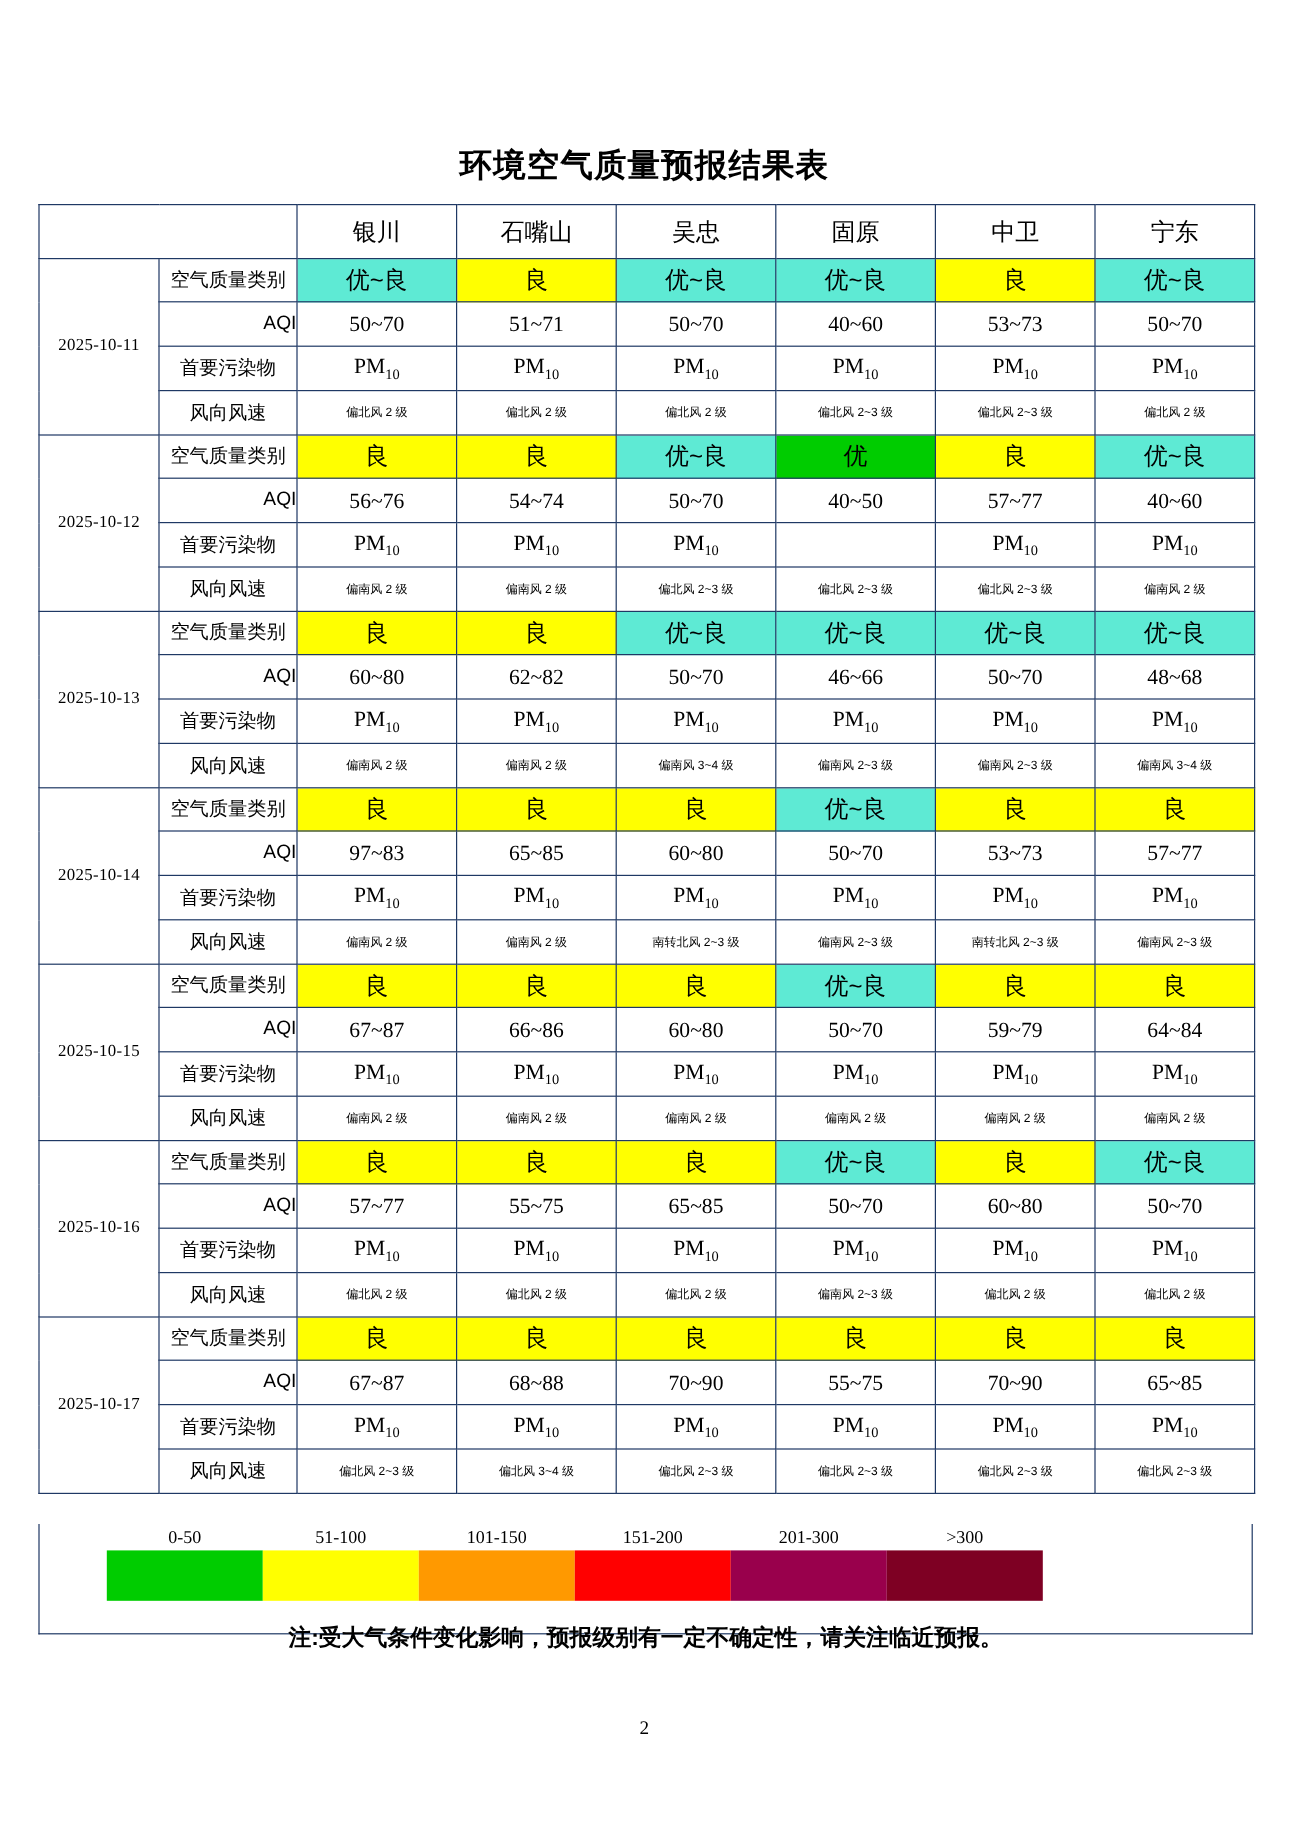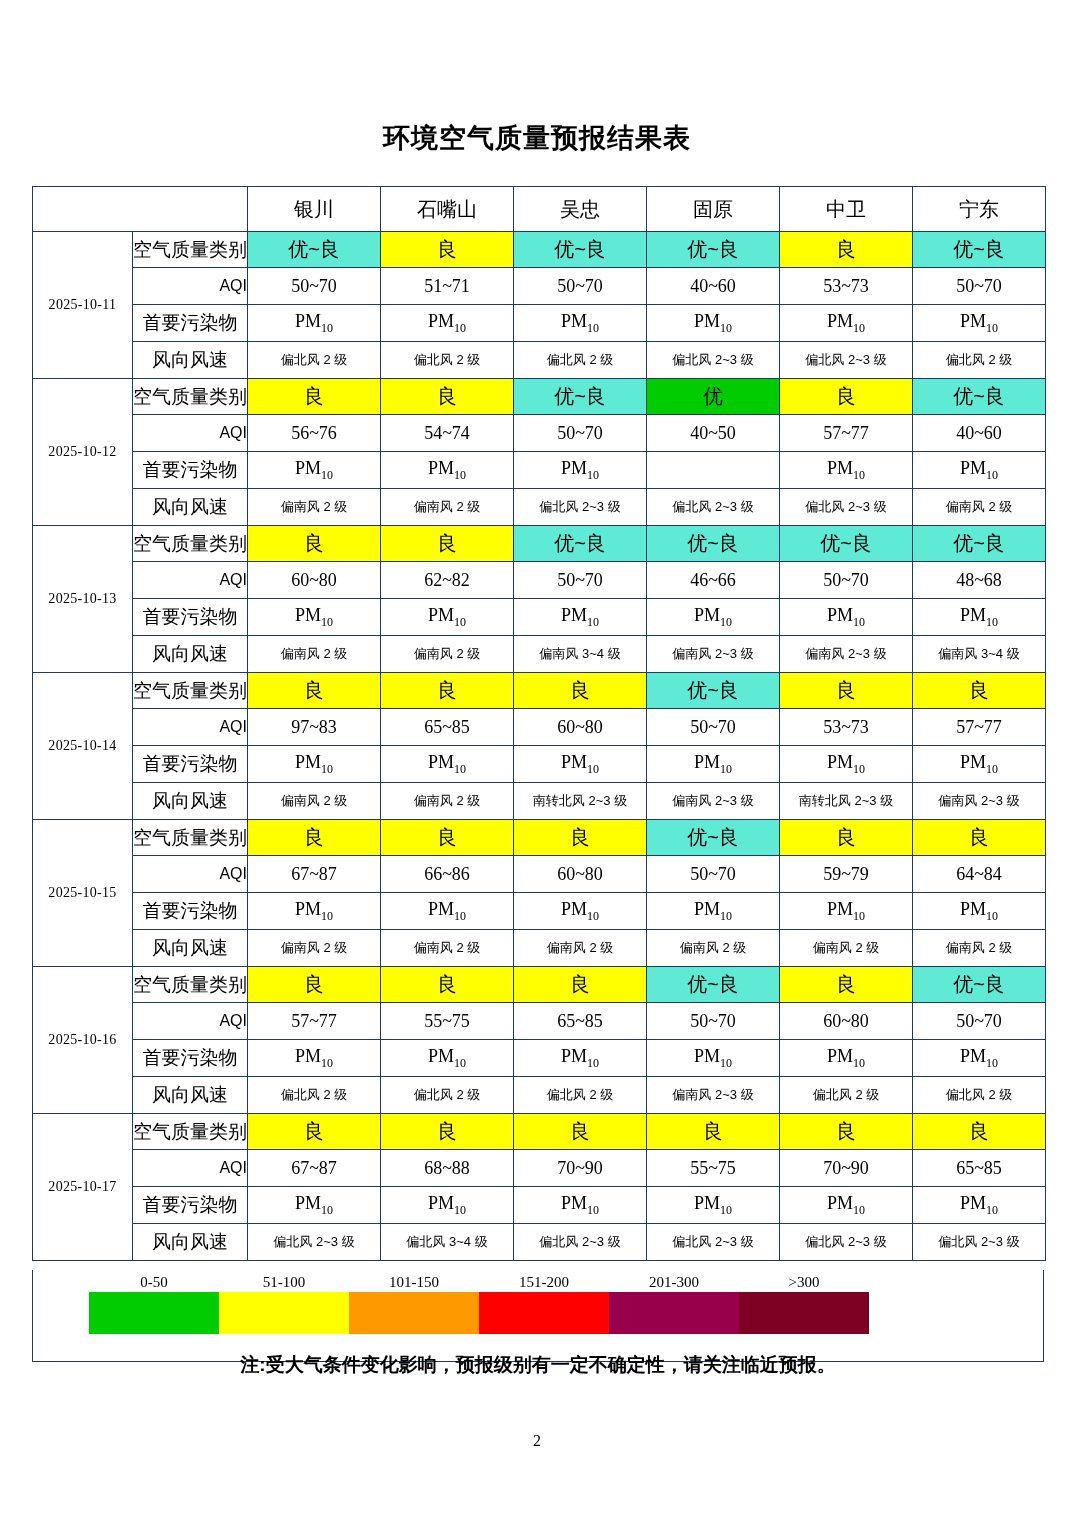--- a/index.html
+++ b/index.html
@@ -25,21 +25,21 @@
     font-weight: bold;
     font-size: 27px;
     letter-spacing: 1px;
     margin-top: 122px;
     margin-bottom: 0;
     line-height: 1.2;
   }
   .table-wrap {
     position: absolute;
     left: 32px;
-    top: 186px;
+    top: 170px;
     width: 1012px;
   }
   table.aqi {
     border-collapse: collapse;
     width: 1012px;
     table-layout: fixed;
   }
   table.aqi td, table.aqi th {
     border: 1px solid #1f3864;
     padding: 0;
@@ -58,21 +58,21 @@
   }
   .corner { background: #fff; }
 
   td.date-cell {
     font-size: 14px;
     font-family: "Liberation Serif", "DejaVu Serif", serif;
     letter-spacing: 0.3px;
   }
   td.metric-cell {
     font-family: Liberation Sans, sans-serif;
-    font-size: 19px;
+    font-size: 16px;
   }
   td.metric-cell.aqi-label {
     font-family: Liberation Sans, sans-serif;
     font-size: 16px;
     text-align: right;
   }
   tr.r-cat td { height: 36px; }
   tr.r-aqi td { height: 37px; }
   tr.r-pol td { height: 37px; }
   tr.r-wind td { height: 37px; }
@@ -90,21 +90,21 @@
     font-size: 18px;
     font-family: "Liberation Serif", "DejaVu Serif", serif;
   }
   td.pol-cell {
     font-size: 18px;
     font-family: "Liberation Serif", "DejaVu Serif", serif;
   }
   td.pol-cell sub { font-size: 12px; }
   td.wind-cell {
     font-family: "Liberation Sans", "DejaVu Sans", sans-serif;
-    font-size: 13px;
+    font-size: 10px;
   }
   tr.group-start > td { border-top: 1px solid #1f3864; }
 
   
   .legend-box {
     position: absolute;
     left: 32px;
     top: 1270px;
     width: 1012px;
     border: 1px solid #1f3864;

